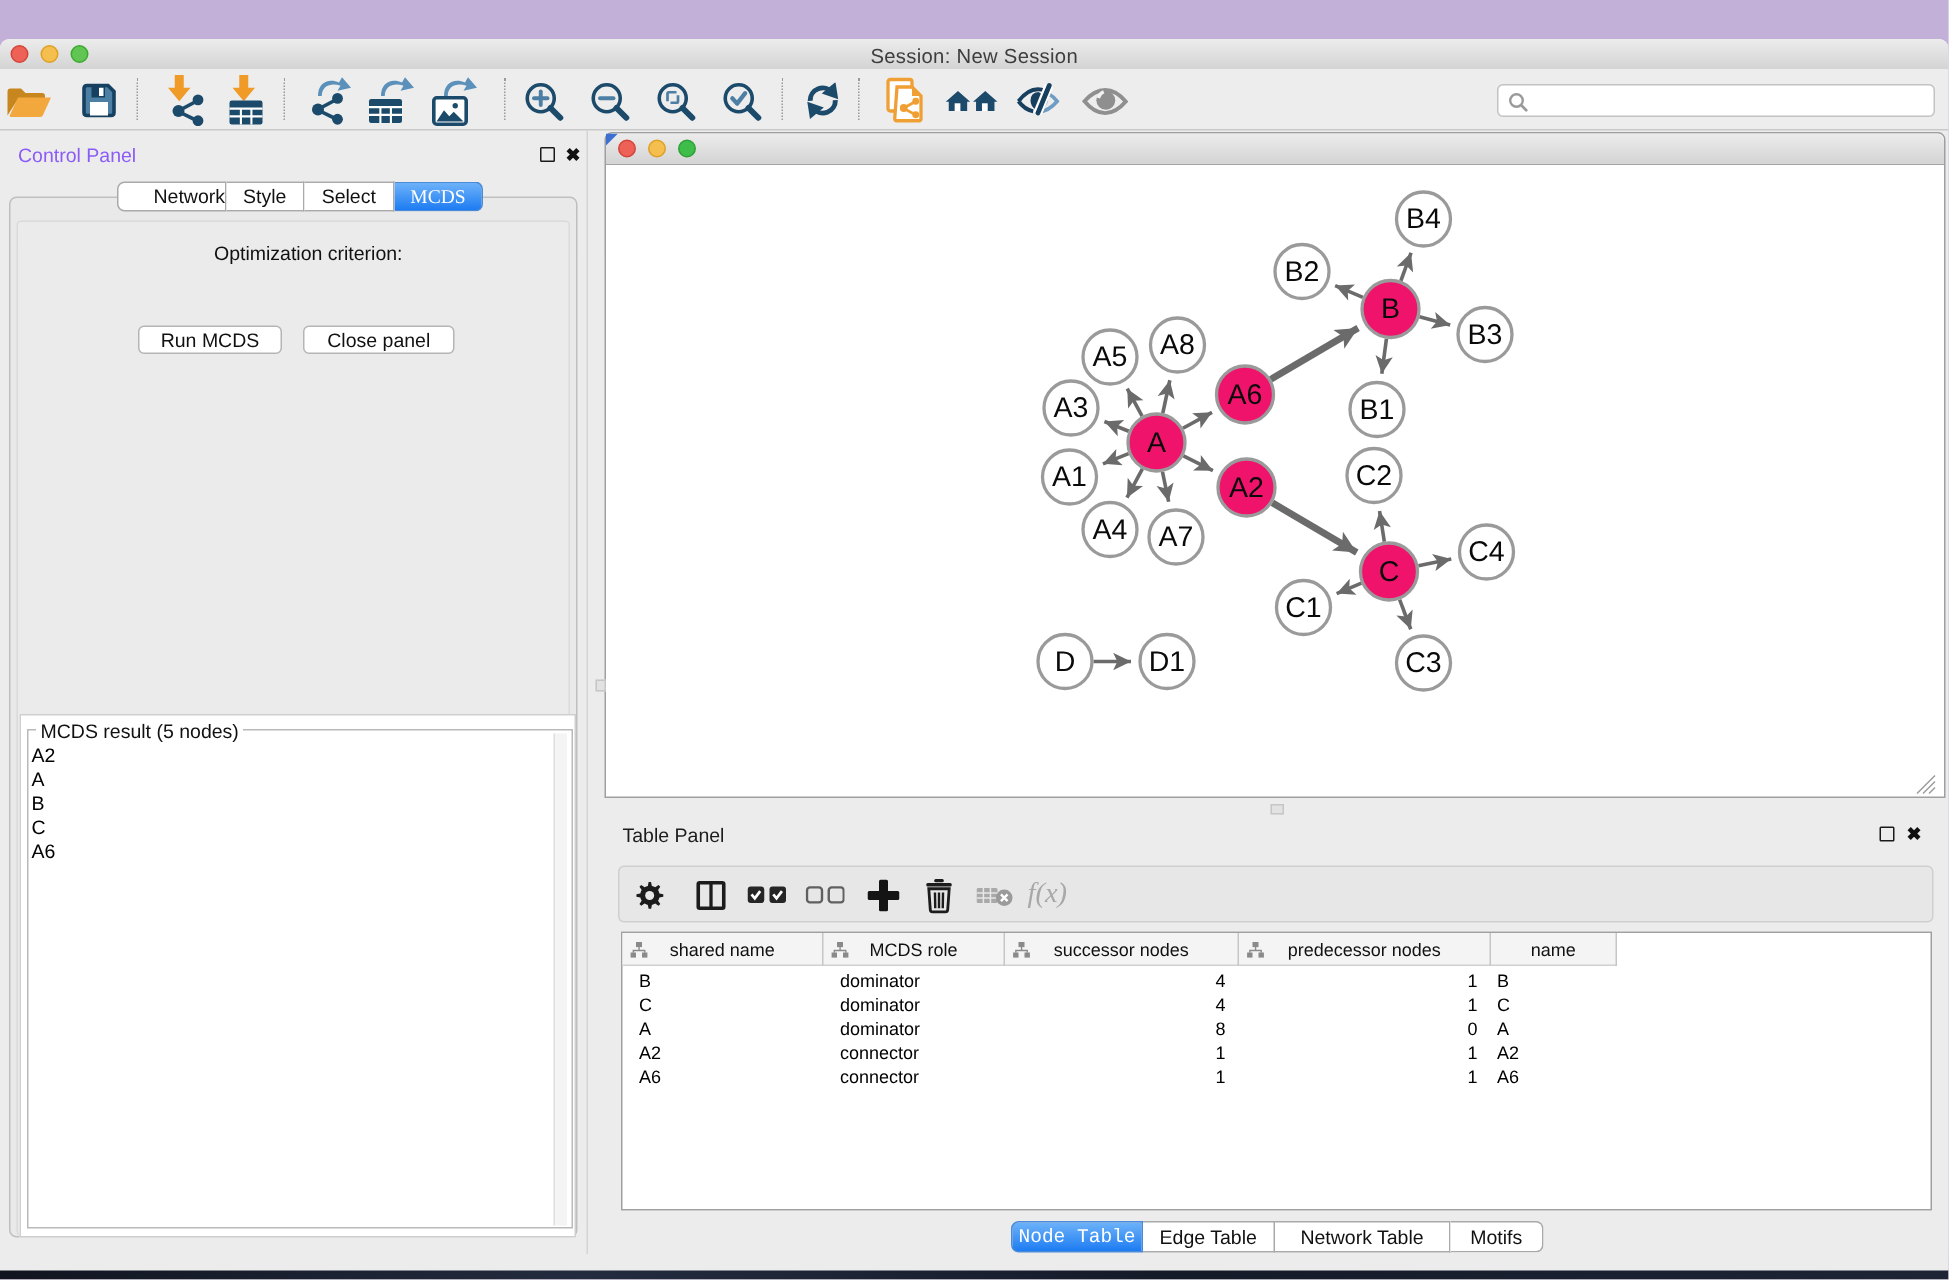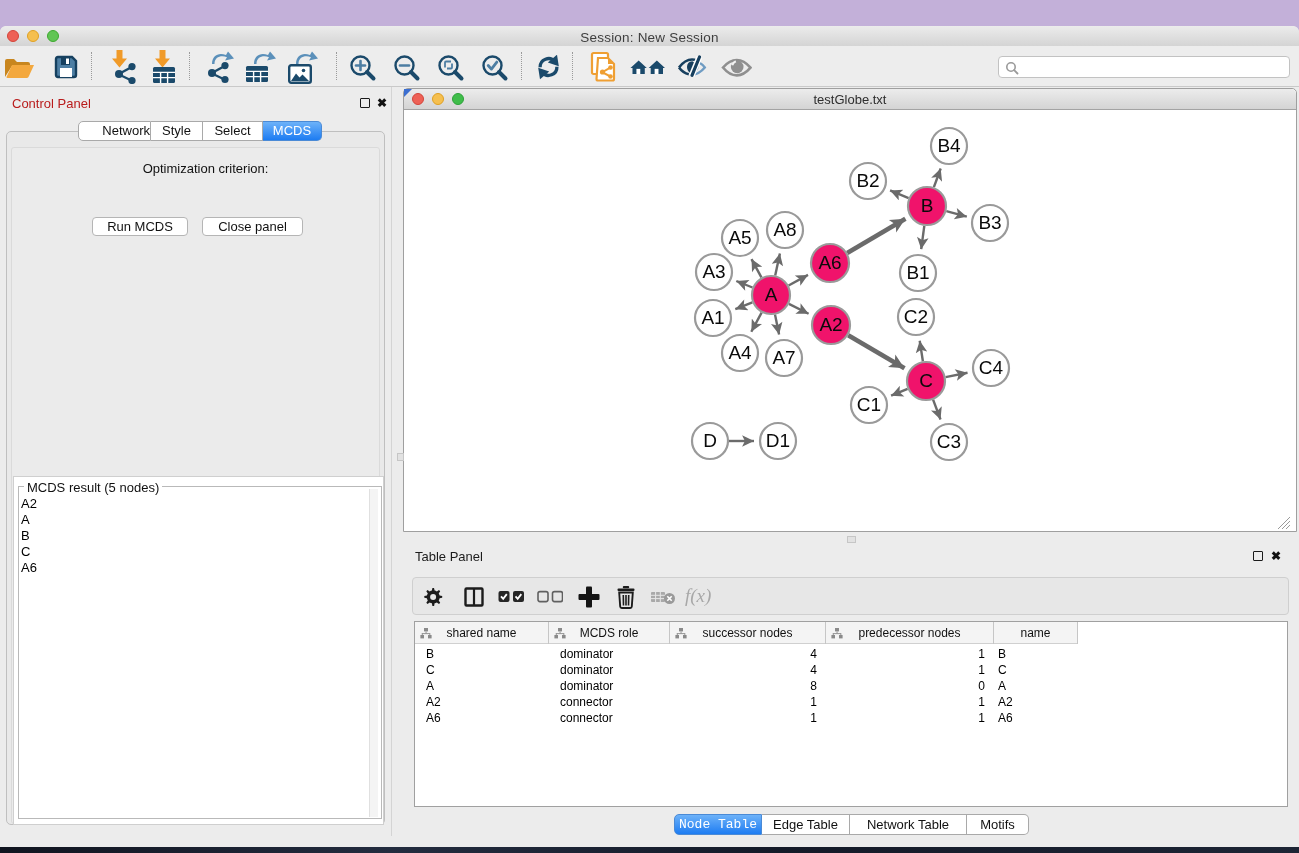--- a/index.html
+++ b/index.html
@@ -15,26 +15,26 @@
 #titlebar .t1 { left:7px; background:#ee6156; border:1px solid #d3453a; }
 #titlebar .t2 { left:27px; background:#f5bf4f; border:1px solid #dfa023; }
 #titlebar .t3 { left:47px; background:#61c554; border:1px solid #3da92f; }
 #title { position:absolute; top:4px; left:0; width:1299px; text-align:center; font-size:13.5px; color:#3e3e3e; letter-spacing:0.2px; }
 #toolbar { position:absolute; left:0; top:20px; width:1299px; height:40px; background:#ededed; }
 .tsep { position:absolute; top:6px; height:28px; width:0; border-left:1px dotted #9a9a9a; }
 #search { position:absolute; left:998px; top:10px; width:292px; height:22px; background:#fff; border:1px solid #c2c2c2; border-radius:4px; }
 #mainbg { position:absolute; left:0; top:60px; width:1299px; height:750px; background:#ececec; border-top:1px solid #c9c9c9; }
 #vsep { position:absolute; left:391px; top:61px; width:1px; height:749px; background:#d4d4d4; }
 
-#cp-title { position:absolute; left:12px; top:70px; font-size:13px; color:#b91c1c; }
+#cp-title { position:absolute; left:12px; top:70px; font-size:13px; color:#8b5cf6; }
 .wicon-sq { position:absolute; width:10px; height:10px; border:1.6px solid #1a1a1a; border-radius:1px; }
 .wicon-x { position:absolute; font-size:12px; font-weight:bold; color:#111; line-height:10px; }
 #cp-tabs { position:absolute; left:78px; top:95px; height:20px; }
 .tab { position:absolute; top:0; height:20px; background:#fff; border:1px solid #a9a9a9; font-size:13px; color:#111; text-align:center; line-height:18px; }
-.tab.sel { background:linear-gradient(#6db2f9,#1d7cf2); color:#fff; border-color:#4a8ad6; }
+.tab.sel { background:linear-gradient(#6db2f9,#1d7cf2); color:#fff; border-color:#4a8ad6;font-family:Liberation Serif, serif; }
 #cp-panel { position:absolute; left:6px; top:105px; width:379px; height:694px; background:#e9e9e9; border:1px solid #bfbfbf; border-radius:5px; }
 #cp-inner { position:absolute; left:11px; top:121px; width:369px; height:677px; background:#ebebeb; border:1px solid #dadada; border-radius:3px; }
 #opt-label { position:absolute; left:0; top:135px; width:391px; text-align:center; font-size:13px; color:#111;padding-left:20px; }
 #dropdown { position:absolute; left:43px; top:156px; width:311px; height:21px; background:#fff; border:1px solid #b2b2b2; border-radius:5px; }
 #dropdown .txt { position:absolute; left:12px; top:2px; font-size:13px; color:#111; }
 #dropdown .step { position:absolute; right:-1px; top:-1px; width:18px; height:21px; background:linear-gradient(#66acf9,#1c6ceb); border-radius:0 5px 5px 0; }
 .btn { position:absolute; height:19px; background:#fff; border:1px solid #b5b5b5; border-radius:4px; font-size:13px; color:#111; text-align:center; line-height:17px; }
 #resultbox { position:absolute; left:13px; top:450px; width:371px; height:349px; background:#fff; border:1px solid #cfcfcf; }
 #fieldset { position:absolute; left:4px; top:9px; width:364px; height:333px; border:1px solid #b9b9b9; }
 #fieldlegend { position:absolute; left:5px; top:-7px; background:#fff; padding:0 3px; font-size:13px; color:#111; }
@@ -253,21 +253,20 @@
       <div id="fieldlegend">MCDS result (5 nodes)</div>
       <div id="mcdslist">A2<br>A<br>B<br>C<br>A6</div>
       <div id="listsb"></div>
     </div>
   </div>
   <div id="netwin">
     <div id="nw-titlebar">
       <div class="tl t1"></div>
         <div class="tl t2"></div>
         <div class="tl t3"></div>
-      <div id="nw-title">testGlobe.txt</div>
     </div>
     <svg id="graph" style="position:absolute;left:0;top:22px;" width="892" height="421" font-family="Liberation Sans, sans-serif">
 <defs>
 <marker id="ah" markerWidth="13" markerHeight="12" refX="12.5" refY="6" orient="auto" markerUnits="userSpaceOnUse">
             <path d="M12.5,6 L0.6,0.2 L3.4,6 L0.6,11.8 Z" fill="#6b6b6b"></path>
           </marker>
 <marker id="ah2" markerWidth="16" markerHeight="15" refX="15.5" refY="7.5" orient="auto" markerUnits="userSpaceOnUse">
             <path d="M15.5,7.5 L0.6,0.3 L4.2,7.5 L0.6,14.7 Z" fill="#6b6b6b"></path>
           </marker>
 </defs>

